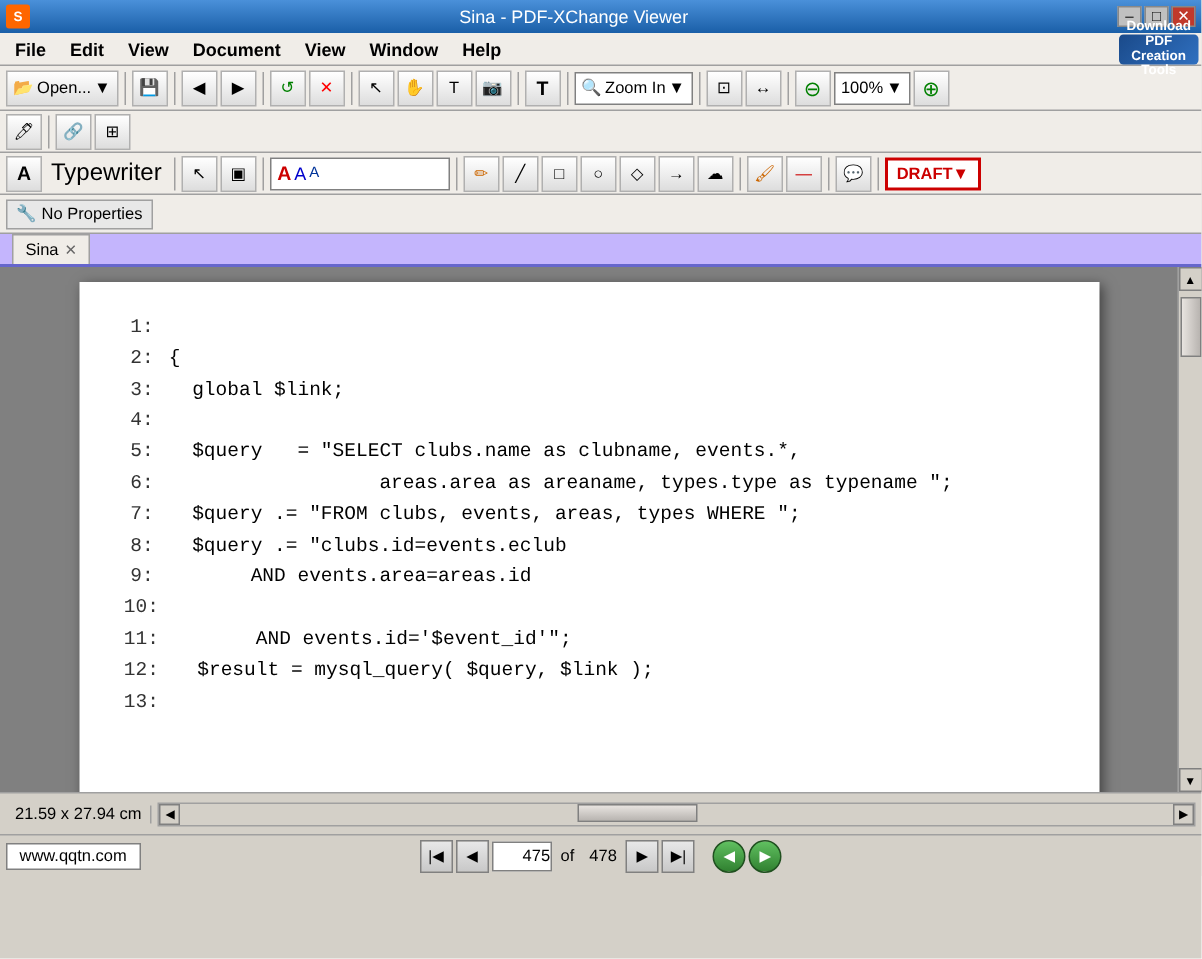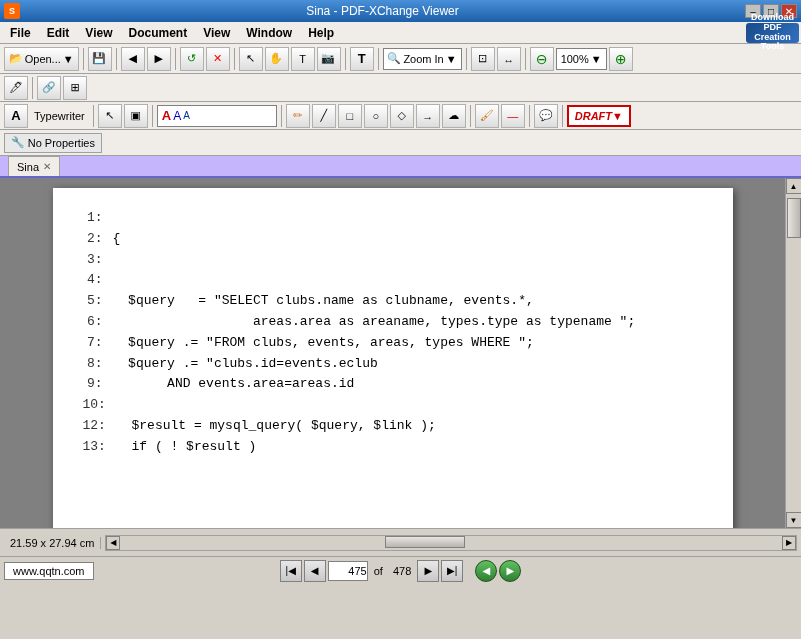--- a/index.html
+++ b/index.html
@@ -89,21 +89,21 @@
     #toolbar3 {
       background: #f0ede8;
       height: 28px;
       display: flex;
       align-items: center;
       border-bottom: 1px solid #a0a0a0;
       padding: 2px 4px;
       gap: 2px;
     }
     .typewriter-label {
-      font-size: 11px;
+      font-size: 16px;
       padding: 2px 4px;
       color: #000;
     }
 
     
     #props-bar {
       background: #f0ede8;
       height: 26px;
       display: flex;
       align-items: center;
@@ -313,21 +313,21 @@
     }
     .stamp-btn {
       height: 22px;
       background: white;
       border: 2px solid #cc0000;
       color: #cc0000;
       font-size: 11px;
       font-weight: bold;
       padding: 0 6px;
       cursor: pointer;
-      display: flex; align-items: center; font-style: italic;
+      display: flex; align-items: center;
     }
   </style>
 </head>
 <body>
 
 <div id="title-bar">
   <div style="width:16px;height:16px;background:#ff6600;border-radius:2px;font-size:9px;color:white;display:flex;align-items:center;justify-content:center;font-weight:bold;">S</div>
   <div>Sina - PDF-XChange Viewer</div>
   <div id="title-buttons">
     <div class="title-btn">–</div>
@@ -510,20 +510,21 @@
       <div>
         <div class="code-line">
           <span class="line-num">1:</span>
         </div>
         <div class="code-line">
           <span class="line-num">2:</span>
           <span class="line-content">{</span>
         </div>
         <div class="code-line">
           <span class="line-num">3:</span>
+          <span class="line-content">&nbsp;&nbsp;global $link;</span>
         </div>
         <div class="code-line">
           <span class="line-num">4:</span>
           <span class="line-content"></span>
         </div>
         <div class="code-line">
           <span class="line-num">5:</span>
           <span class="line-content">&nbsp;&nbsp;$query &nbsp; = "SELECT clubs.name as clubname, events.*,</span>
         </div>
         <div class="code-line">
@@ -539,26 +540,29 @@
           <span class="line-content">&nbsp;&nbsp;$query .= "clubs.id=events.eclub</span>
         </div>
         <div class="code-line">
           <span class="line-num">9:</span>
           <span class="line-content">&nbsp;&nbsp;&nbsp;&nbsp;&nbsp;&nbsp; AND events.area=areas.id</span>
         </div>
         <div class="code-line">
           <span class="line-num">10:</span>
         </div>
         <div class="code-line">
+          <span class="line-num">11:</span>
+          <span class="line-content">&nbsp;&nbsp;&nbsp;&nbsp;&nbsp;&nbsp; AND events.id='$event_id'";</span>
+        </div>
+        <div class="code-line">
           <span class="line-num">12:</span>
           <span class="line-content">&nbsp;&nbsp;$result = mysql_query( $query, $link );</span>
         </div>
         <div class="code-line">
           <span class="line-num">13:</span>
-          <span class="line-content">&nbsp;&nbsp;if ( ! $result )</span>
         </div>
       </div>
     </div>
   </div>
 
   <div id="vscroll">
     <div class="scroll-arrow">▲</div>
     <div class="scroll-track">
       <div class="scroll-thumb"></div>
     </div>

